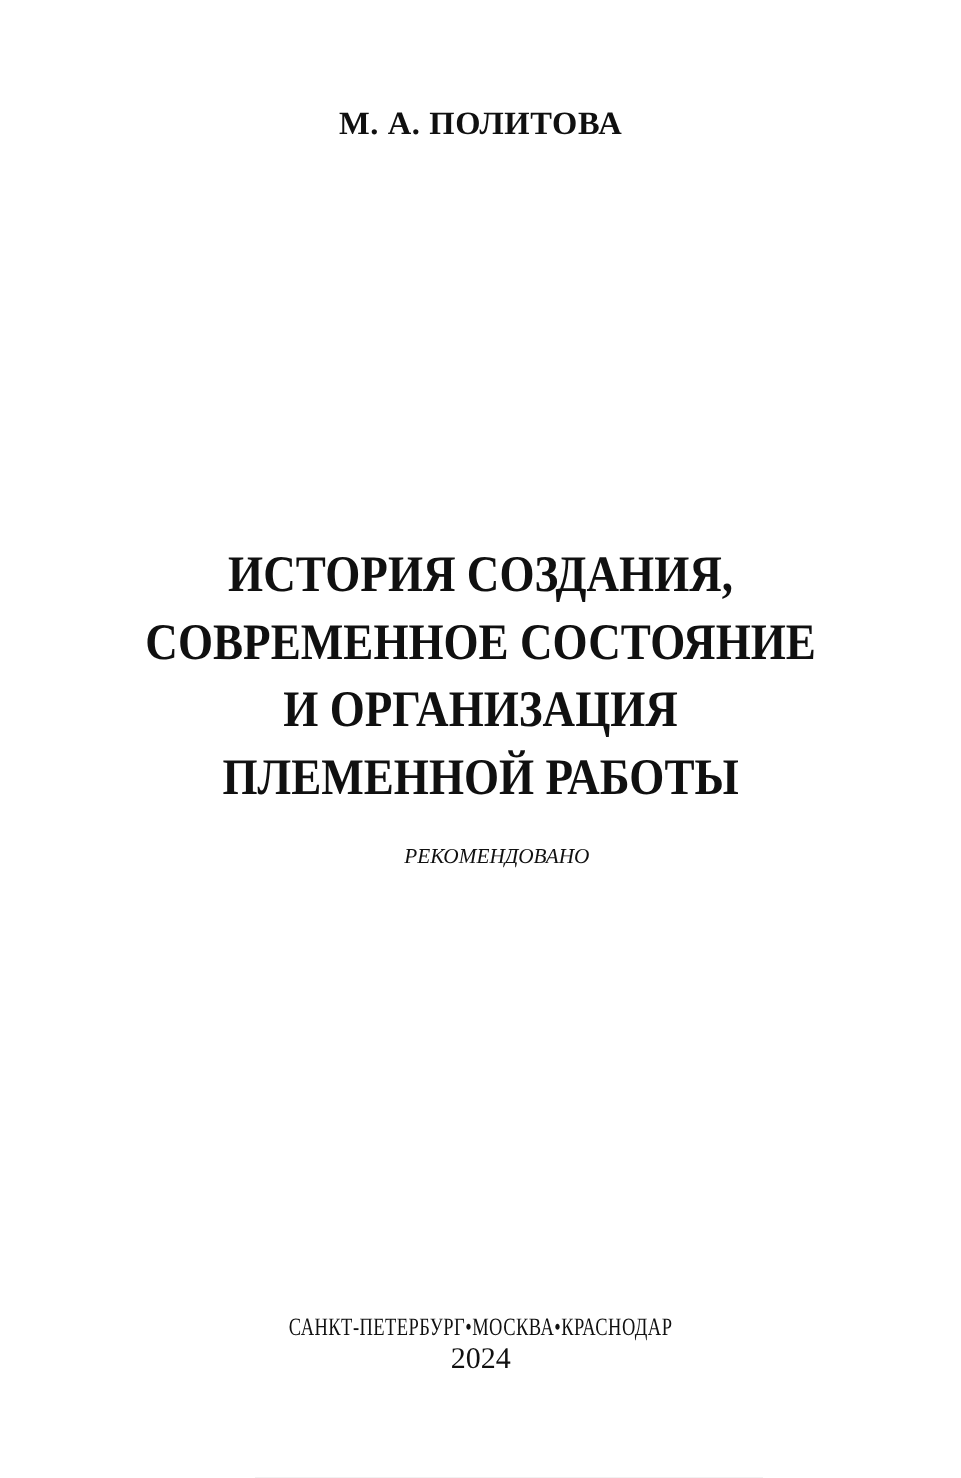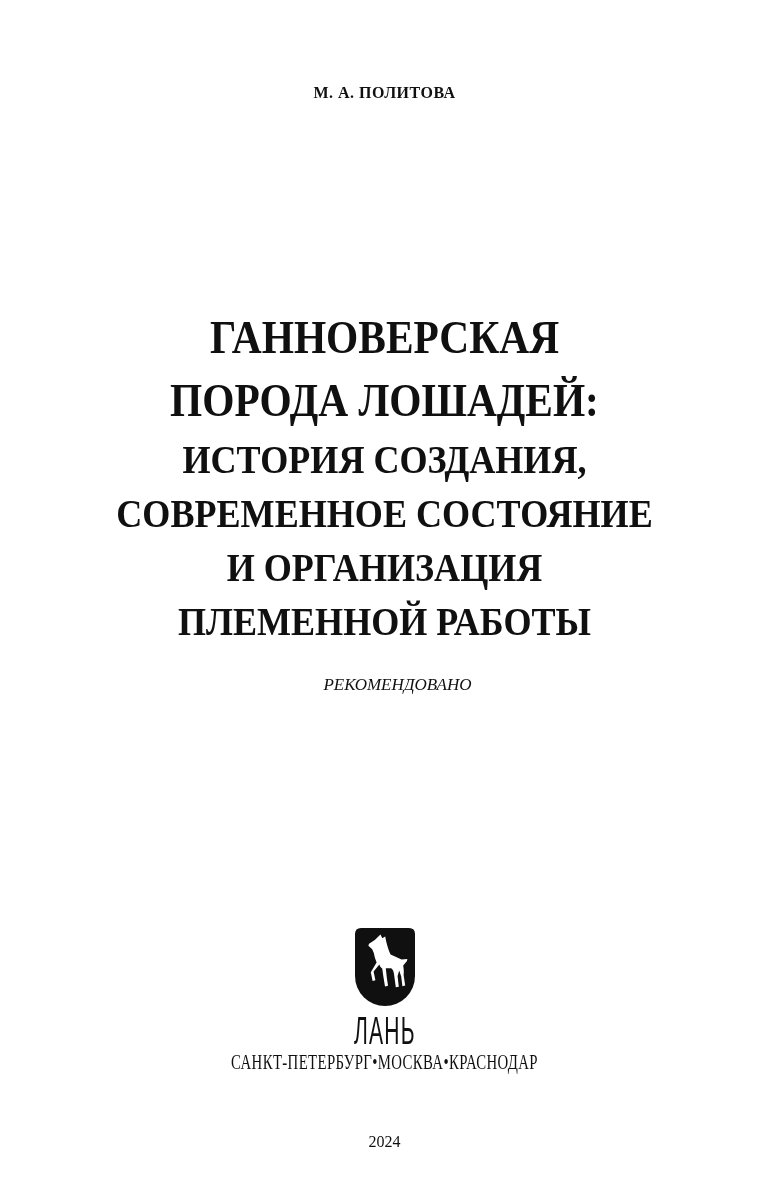--- a/index.html
+++ b/index.html
@@ -18,21 +18,21 @@
     overflow: hidden;
   }
   .centered {
     position: absolute;
     left: 0;
     width: 100%;
     text-align: center;
   }
   .author {
     top: 84px;
-    font-size: 16px;
+    font-size: 26px;
     font-weight: bold;
     letter-spacing: 0.5px;
   }
   .title-main { top: 306px; }
   .title-main .t-line {
     font-size: 46px;
     font-weight: bold;
     line-height: 63px;
     transform: scaleX(0.90);
     transform-origin: 50% 50%;
@@ -74,70 +74,41 @@
   }
   .cities {
     top: 1051px;
     font-size: 20px;
     letter-spacing: 0.5px;
     transform: scaleX(0.74);
     transform-origin: 50% 50%;
     white-space: nowrap;
   }
   .year {
-    top: 1133px;
-    font-size: 16px;
+    top: 1074px;
+    font-size: 24px;
   }
 </style>
 </head>
 <body>
 
 <div class="sheet">
 
   <div class="centered author">М. А. ПОЛИТОВА</div>
 
-  <div class="centered title-main">
-    <div class="t-line">ГАННОВЕРСКАЯ</div>
-    <div class="t-line">ПОРОДА ЛОШАДЕЙ:</div>
-  </div>
 
   <div class="centered title-sub">
     <div class="t-line">ИСТОРИЯ СОЗДАНИЯ,</div>
     <div class="t-line">СОВРЕМЕННОЕ СОСТОЯНИЕ</div>
     <div class="t-line">И ОРГАНИЗАЦИЯ</div>
     <div class="t-line">ПЛЕМЕННОЙ РАБОТЫ</div>
   </div>
 
   <div class="centered recommendation">
     <div>РЕКОМЕНДОВАНО</div>
   </div>
 
-  <div class="centered publisher">
-    <span>
-      <svg width="60" height="78" viewBox="0 0 60 78" xmlns="http://www.w3.org/2000/svg">
-
-        <path d="M6 0 H54 Q60 0 60 6 V48 A30 30 0 0 1 0 48 V6 Q0 0 6 0 Z" fill="#101010"></path>
-
-        <path fill="#ffffff" d="
-          M25.5 6.5
-          L27.3 10.2 L30.2 8.6 L31.2 13.5
-          C32.4 18 33.6 22.8 35.6 26.4
-          L46.6 31.4 L52.4 31.0 L51.8 33.2 L48.2 37.4
-          C48.8 41.2 49.0 44.2 48.6 47.0
-          L50.2 57.6 L47.4 58.2 L46.2 48.6 L44.2 42.6
-          L42.6 48.0 L43.8 58.8 L40.8 59.3 L39.2 47.6
-          C38.8 43.6 38.2 41.6 36.2 40.2
-          L30.8 40.2 L31.8 49.6 L33.0 57.8 L30.0 58.4 L28.2 47.6 L27.2 40.6
-          C25.8 39.6 24.8 38.2 24.4 36.6
-          L18.6 43.6 L20.4 52.2 L17.6 52.9 L15.8 44.2 L21.6 34.6
-          C20.2 31.4 19.4 28.2 18.8 25.0
-          L17.2 21.2 L13.4 17.8 L14.0 15.8 L19.8 12.0 L22.6 9.2
-          Z"></path>
-      </svg>
-    </span>
-    <div class="publisher-name">ЛАНЬ</div>
-  </div>
 
   <div class="centered cities">САНКТ-ПЕТЕРБУРГ•МОСКВА•КРАСНОДАР</div>
 
   <div class="centered year">2024</div>
 
 </div>
 
 </body></html>

